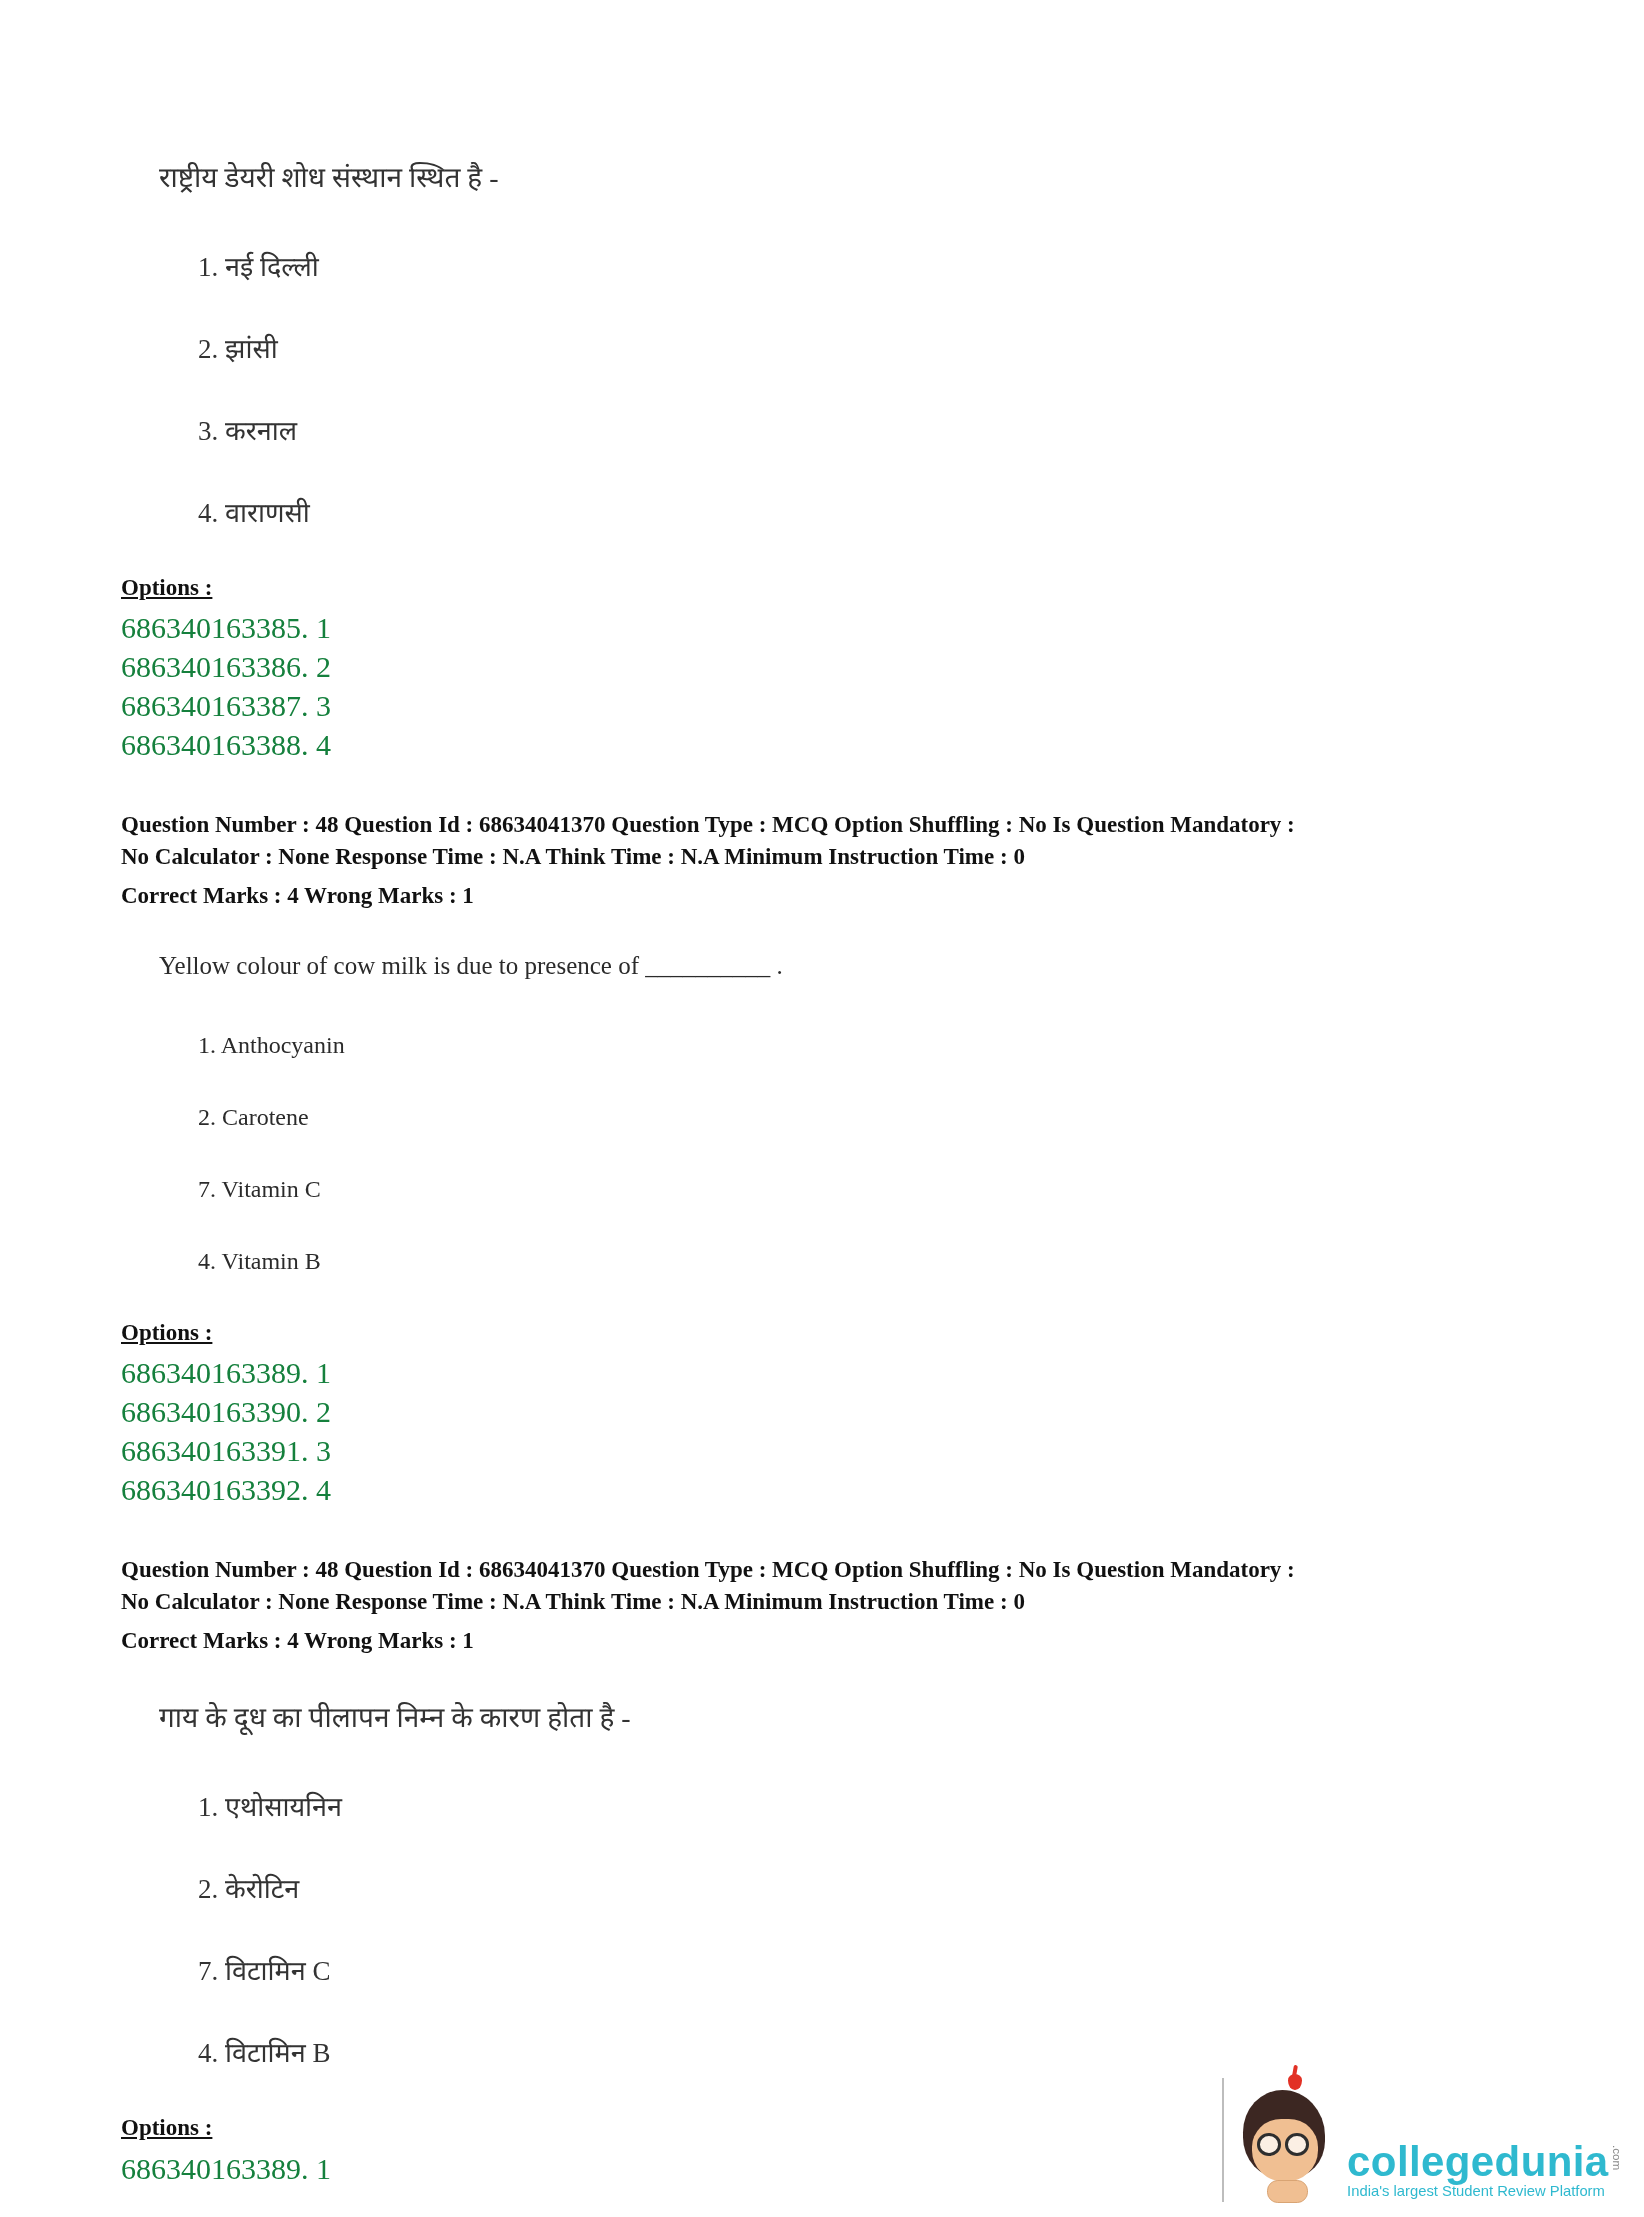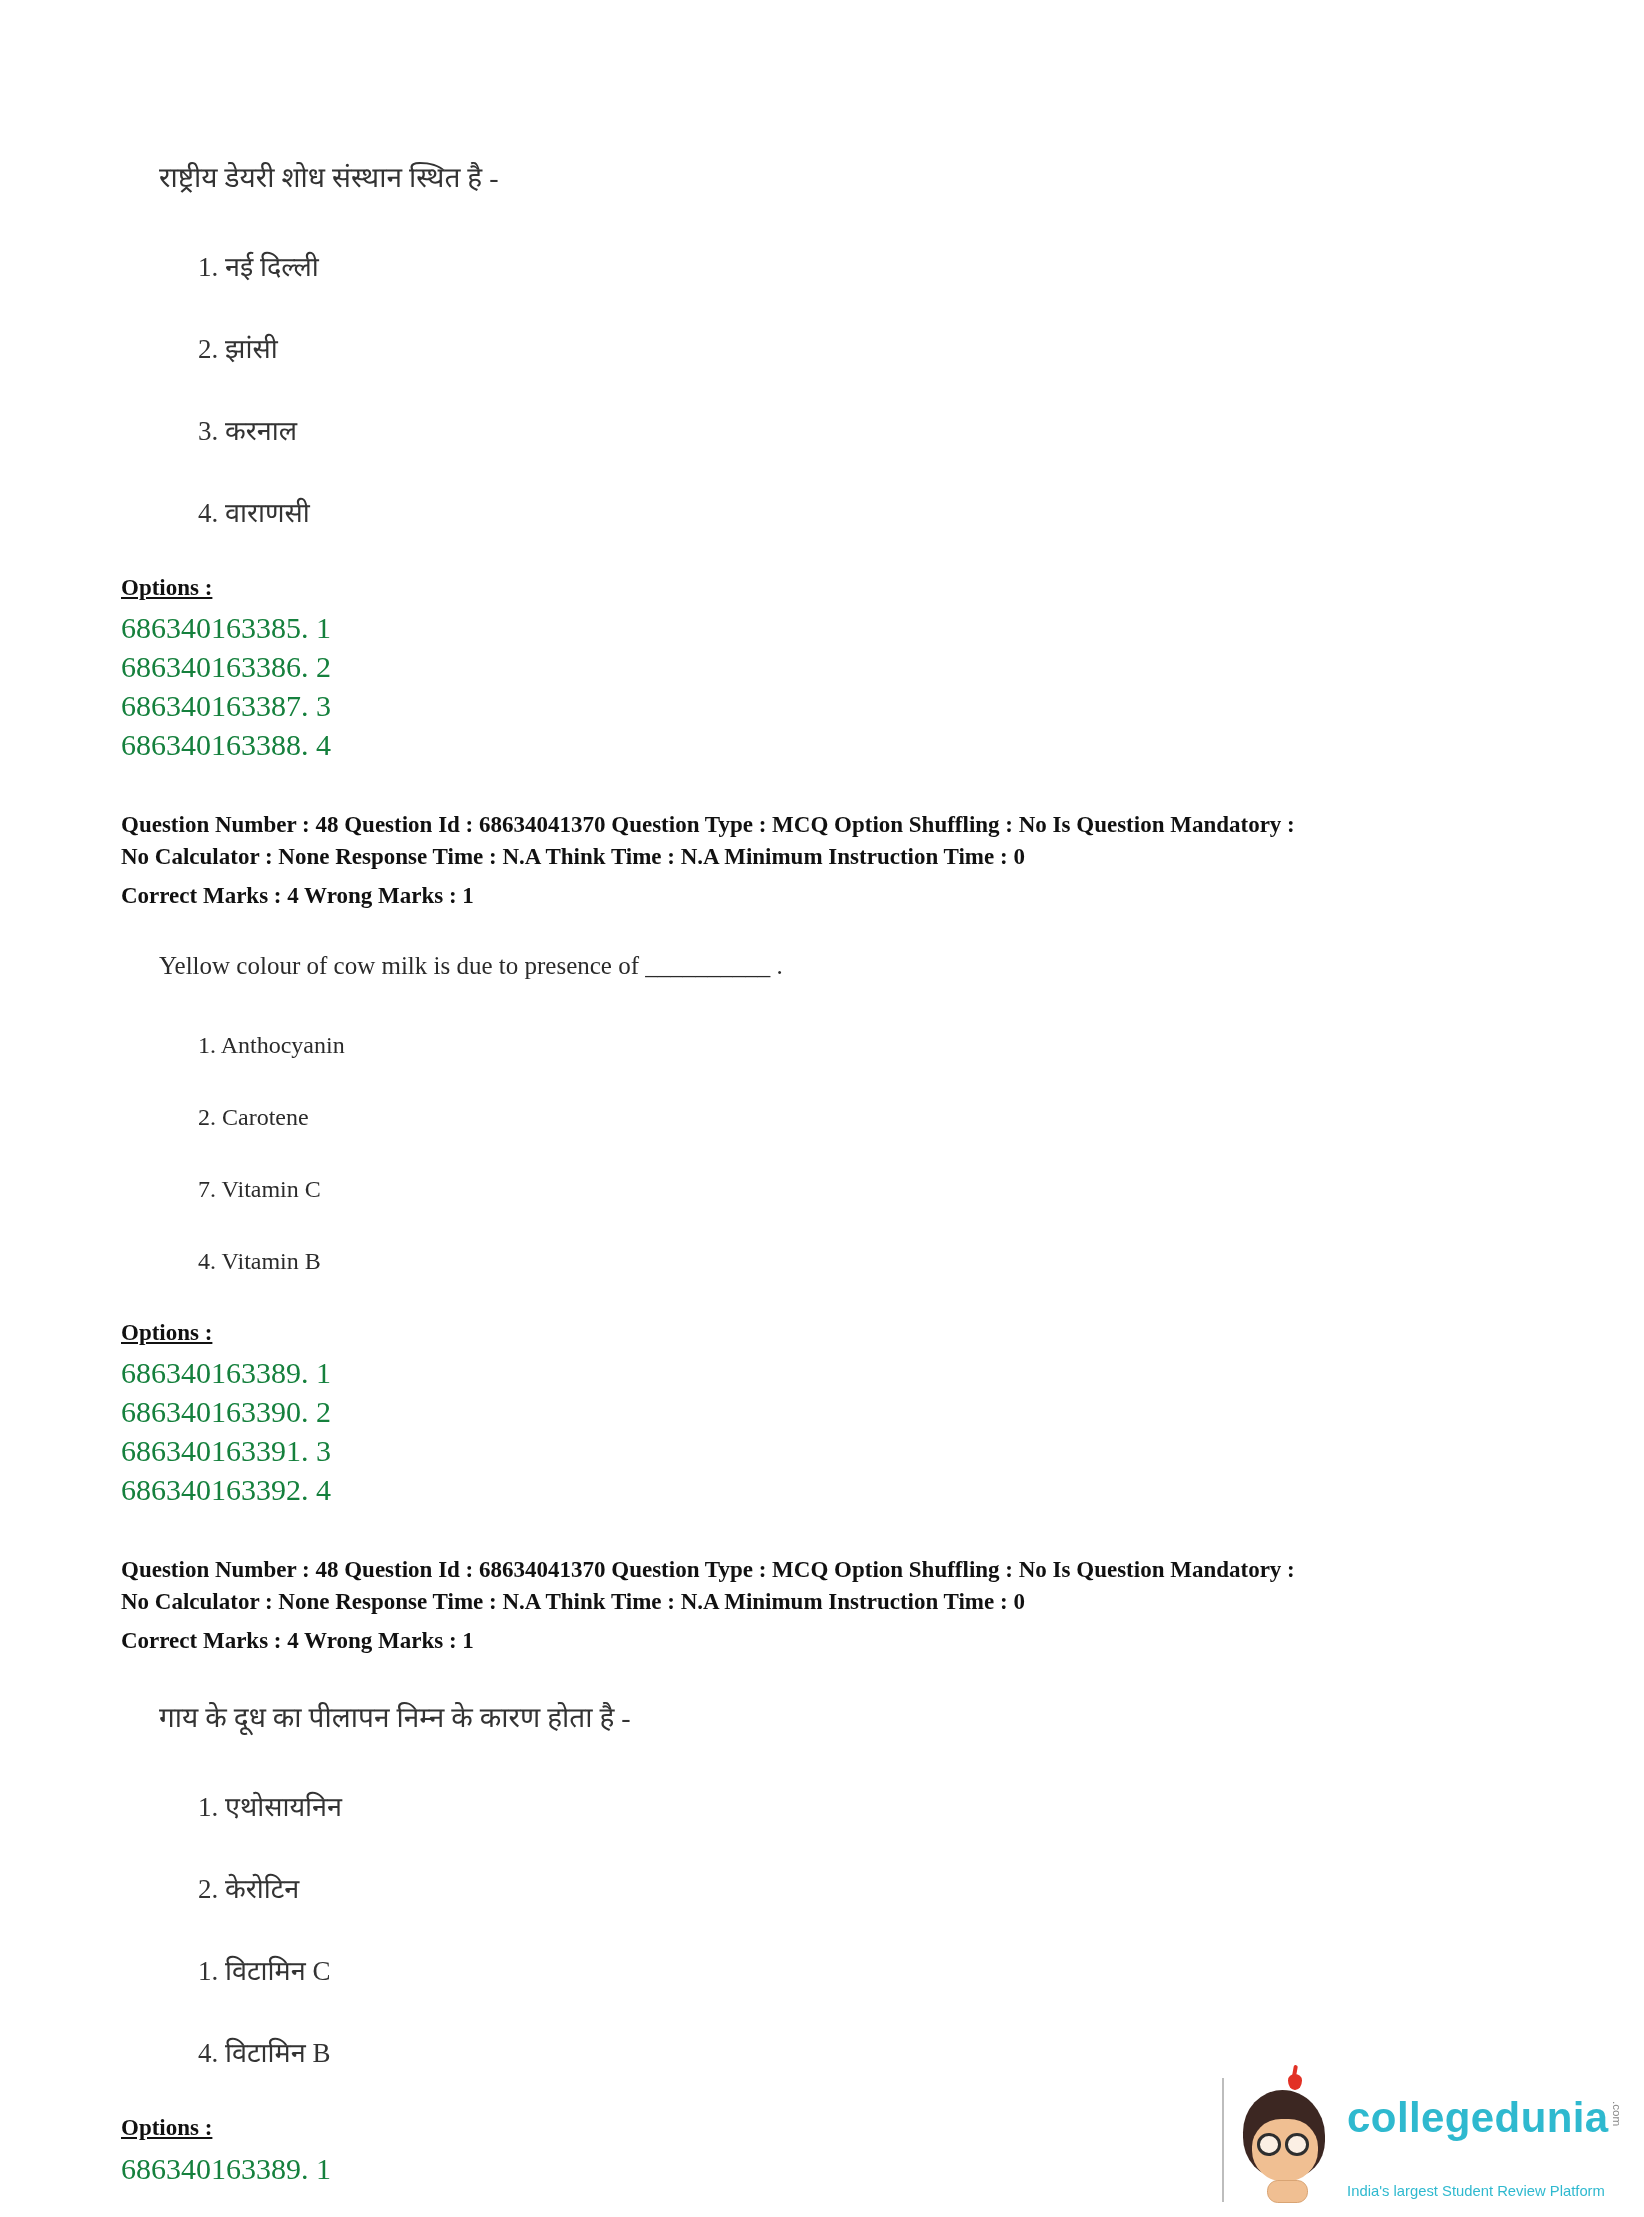--- a/index.html
+++ b/index.html
@@ -136,21 +136,20 @@
     width: 41px; height: 23px;
     background: #f0bf92;
     border-radius: 10.7px;
     border: 1.8px solid #d9a473;
   }
   .wordmark {
     display: flex;
     flex-direction: column;
     justify-content: flex-end;
     padding-bottom: 9px;
-    gap: 44px;
   }
   .brand-row { display: flex; align-items: flex-start; }
   .brand {
     font-family: "Liberation Sans", "DejaVu Sans", sans-serif;
     font-weight: bold;
     font-size: 42px;
     letter-spacing: 0.4px;
     color: #2fb9cf;
     line-height: 1;
   }
@@ -215,21 +214,21 @@
   <section class="qblock">
     <div class="meta">
       <div>Question Number : 48 Question Id : 68634041370 Question Type : MCQ Option Shuffling : No Is Question Mandatory :</div>
       <div>No Calculator : None Response Time : N.A Think Time : N.A Minimum Instruction Time : 0</div>
     </div>
     <p class="marks">Correct Marks : 4 Wrong Marks : 1</p>
     <p class="q-text hindi">गाय के दूध का पीलापन निम्न के कारण होता है -</p>
     <ul class="choices hindi">
       <li>1. एथोसायनिन</li>
       <li>2. केरोटिन</li>
-      <li>1. विटामिन C</li>
+      <li>7. विटामिन C</li>
       <li>4. विटामिन B</li>
     </ul>
     <p class="options-label">Options :</p>
     <div class="option-ids">
       <div>686340163389. 1</div>
     </div>
   </section>
 
 </div>
 

